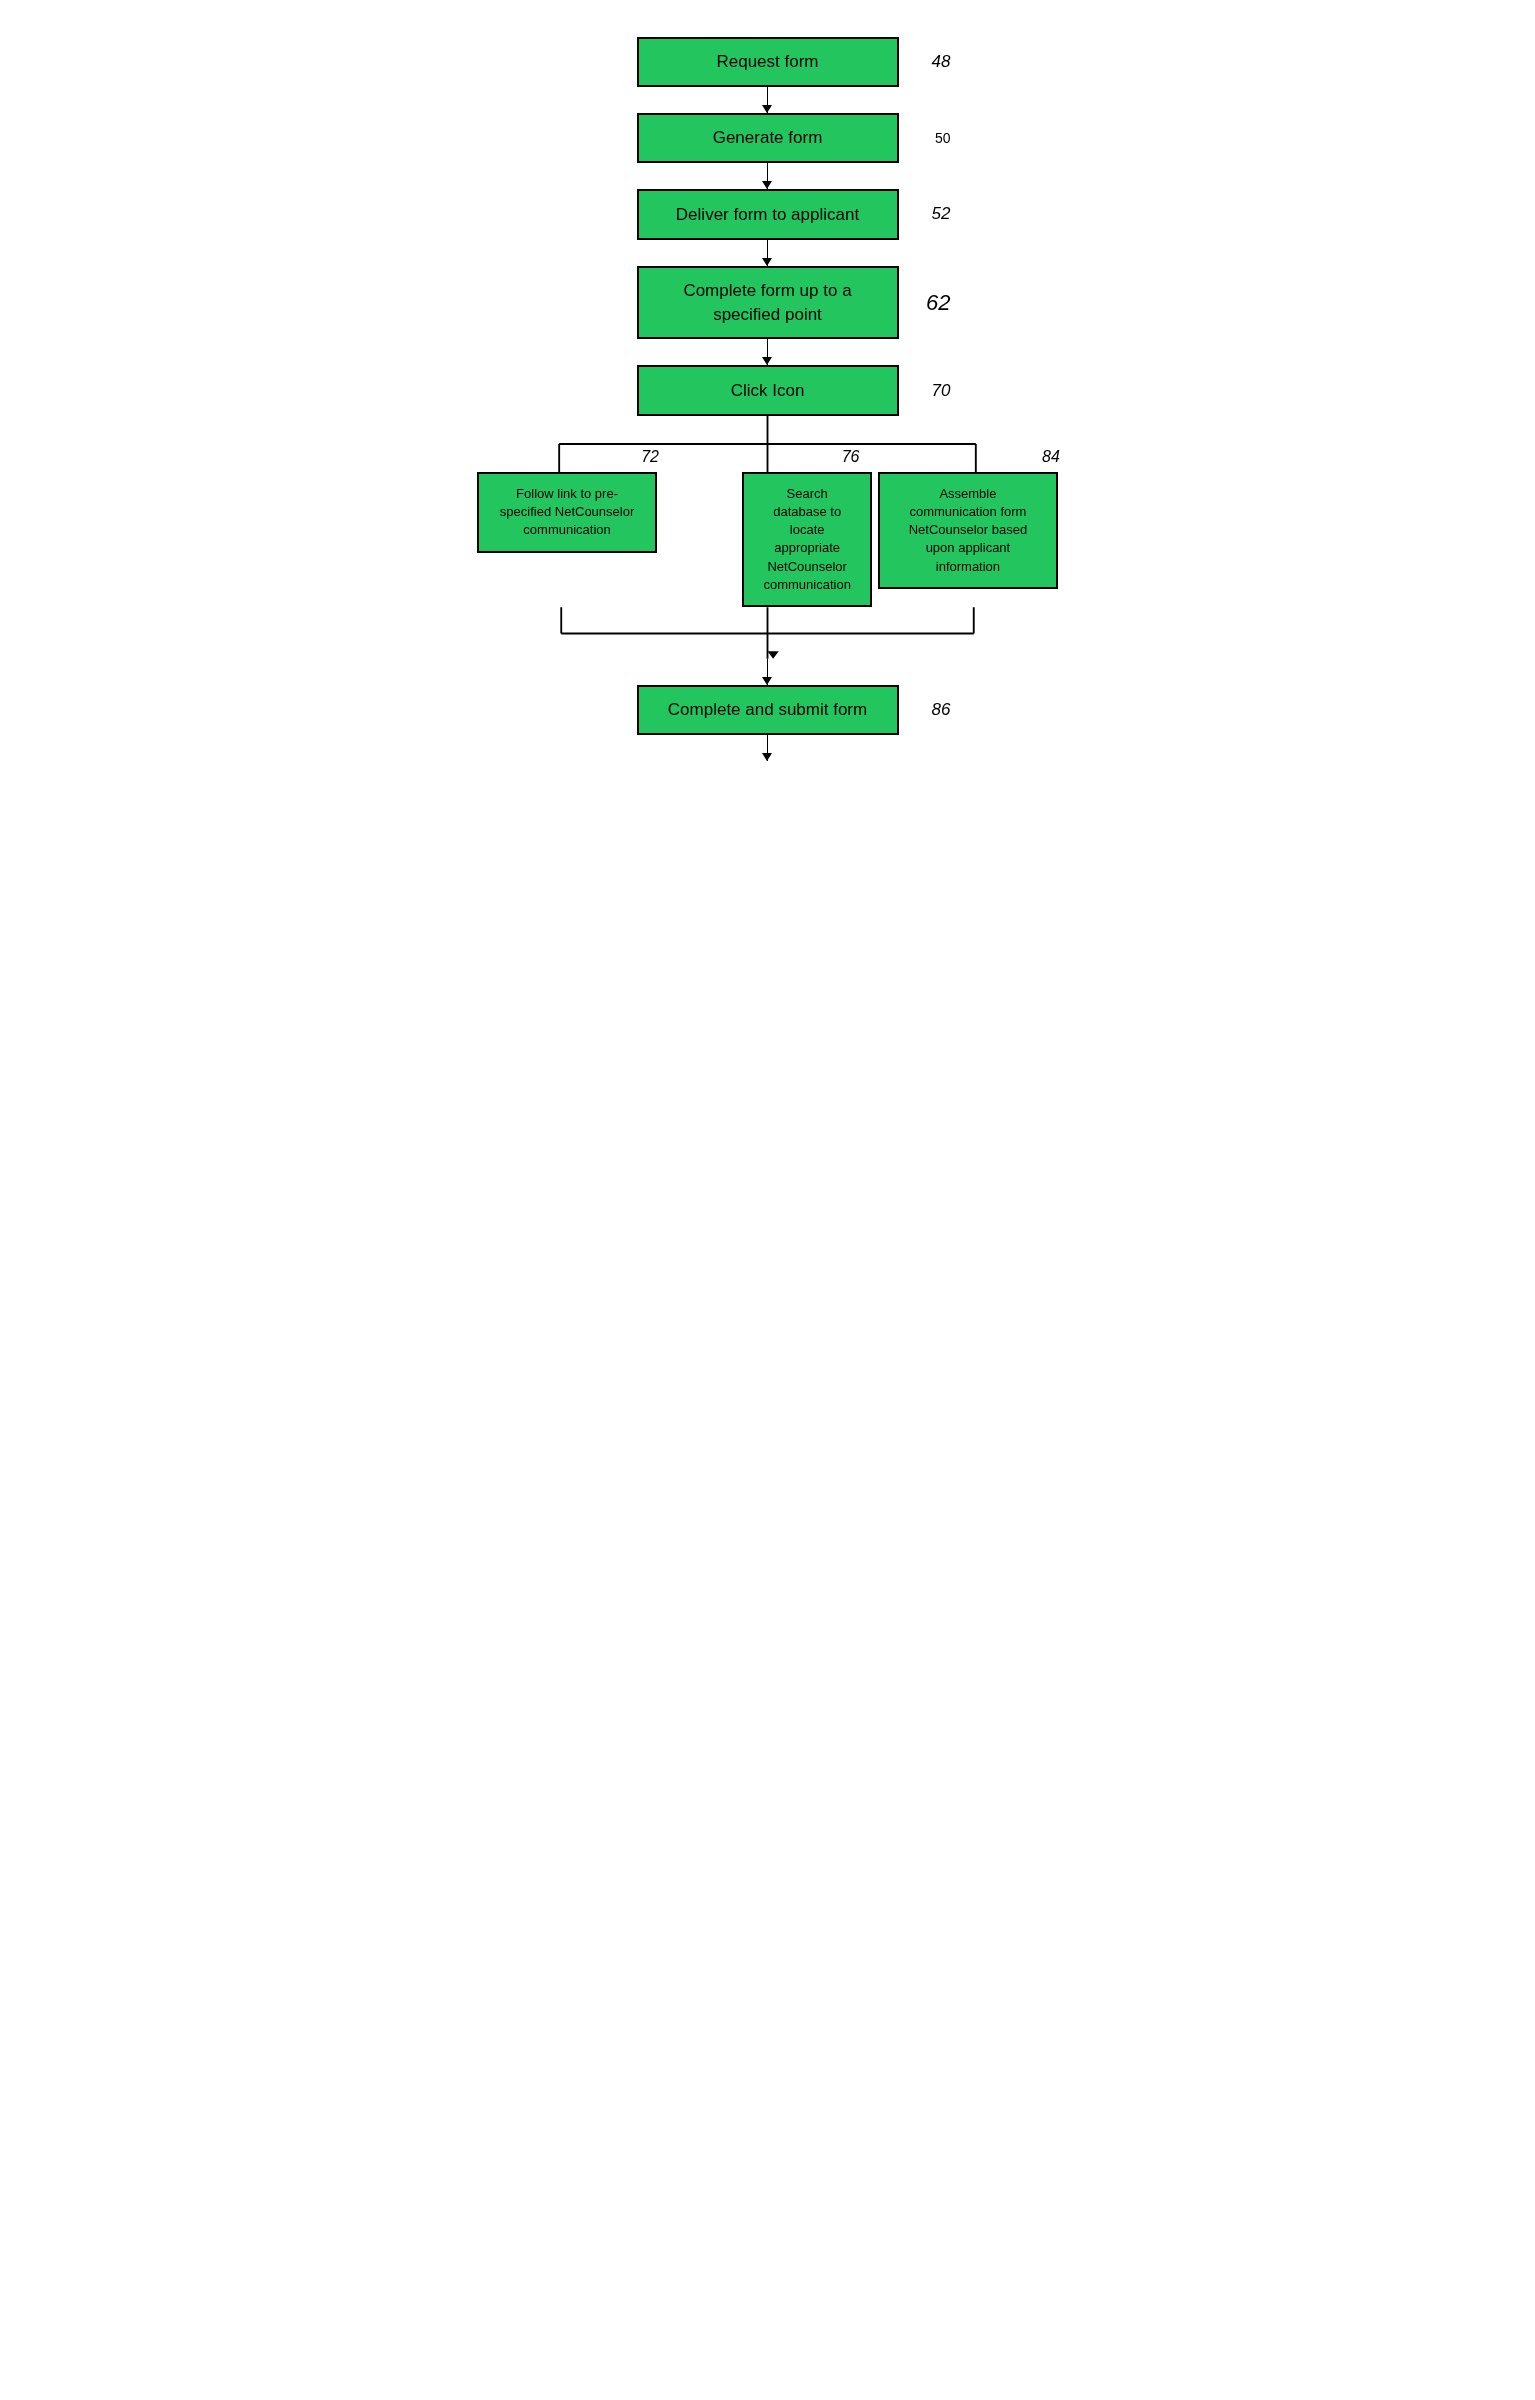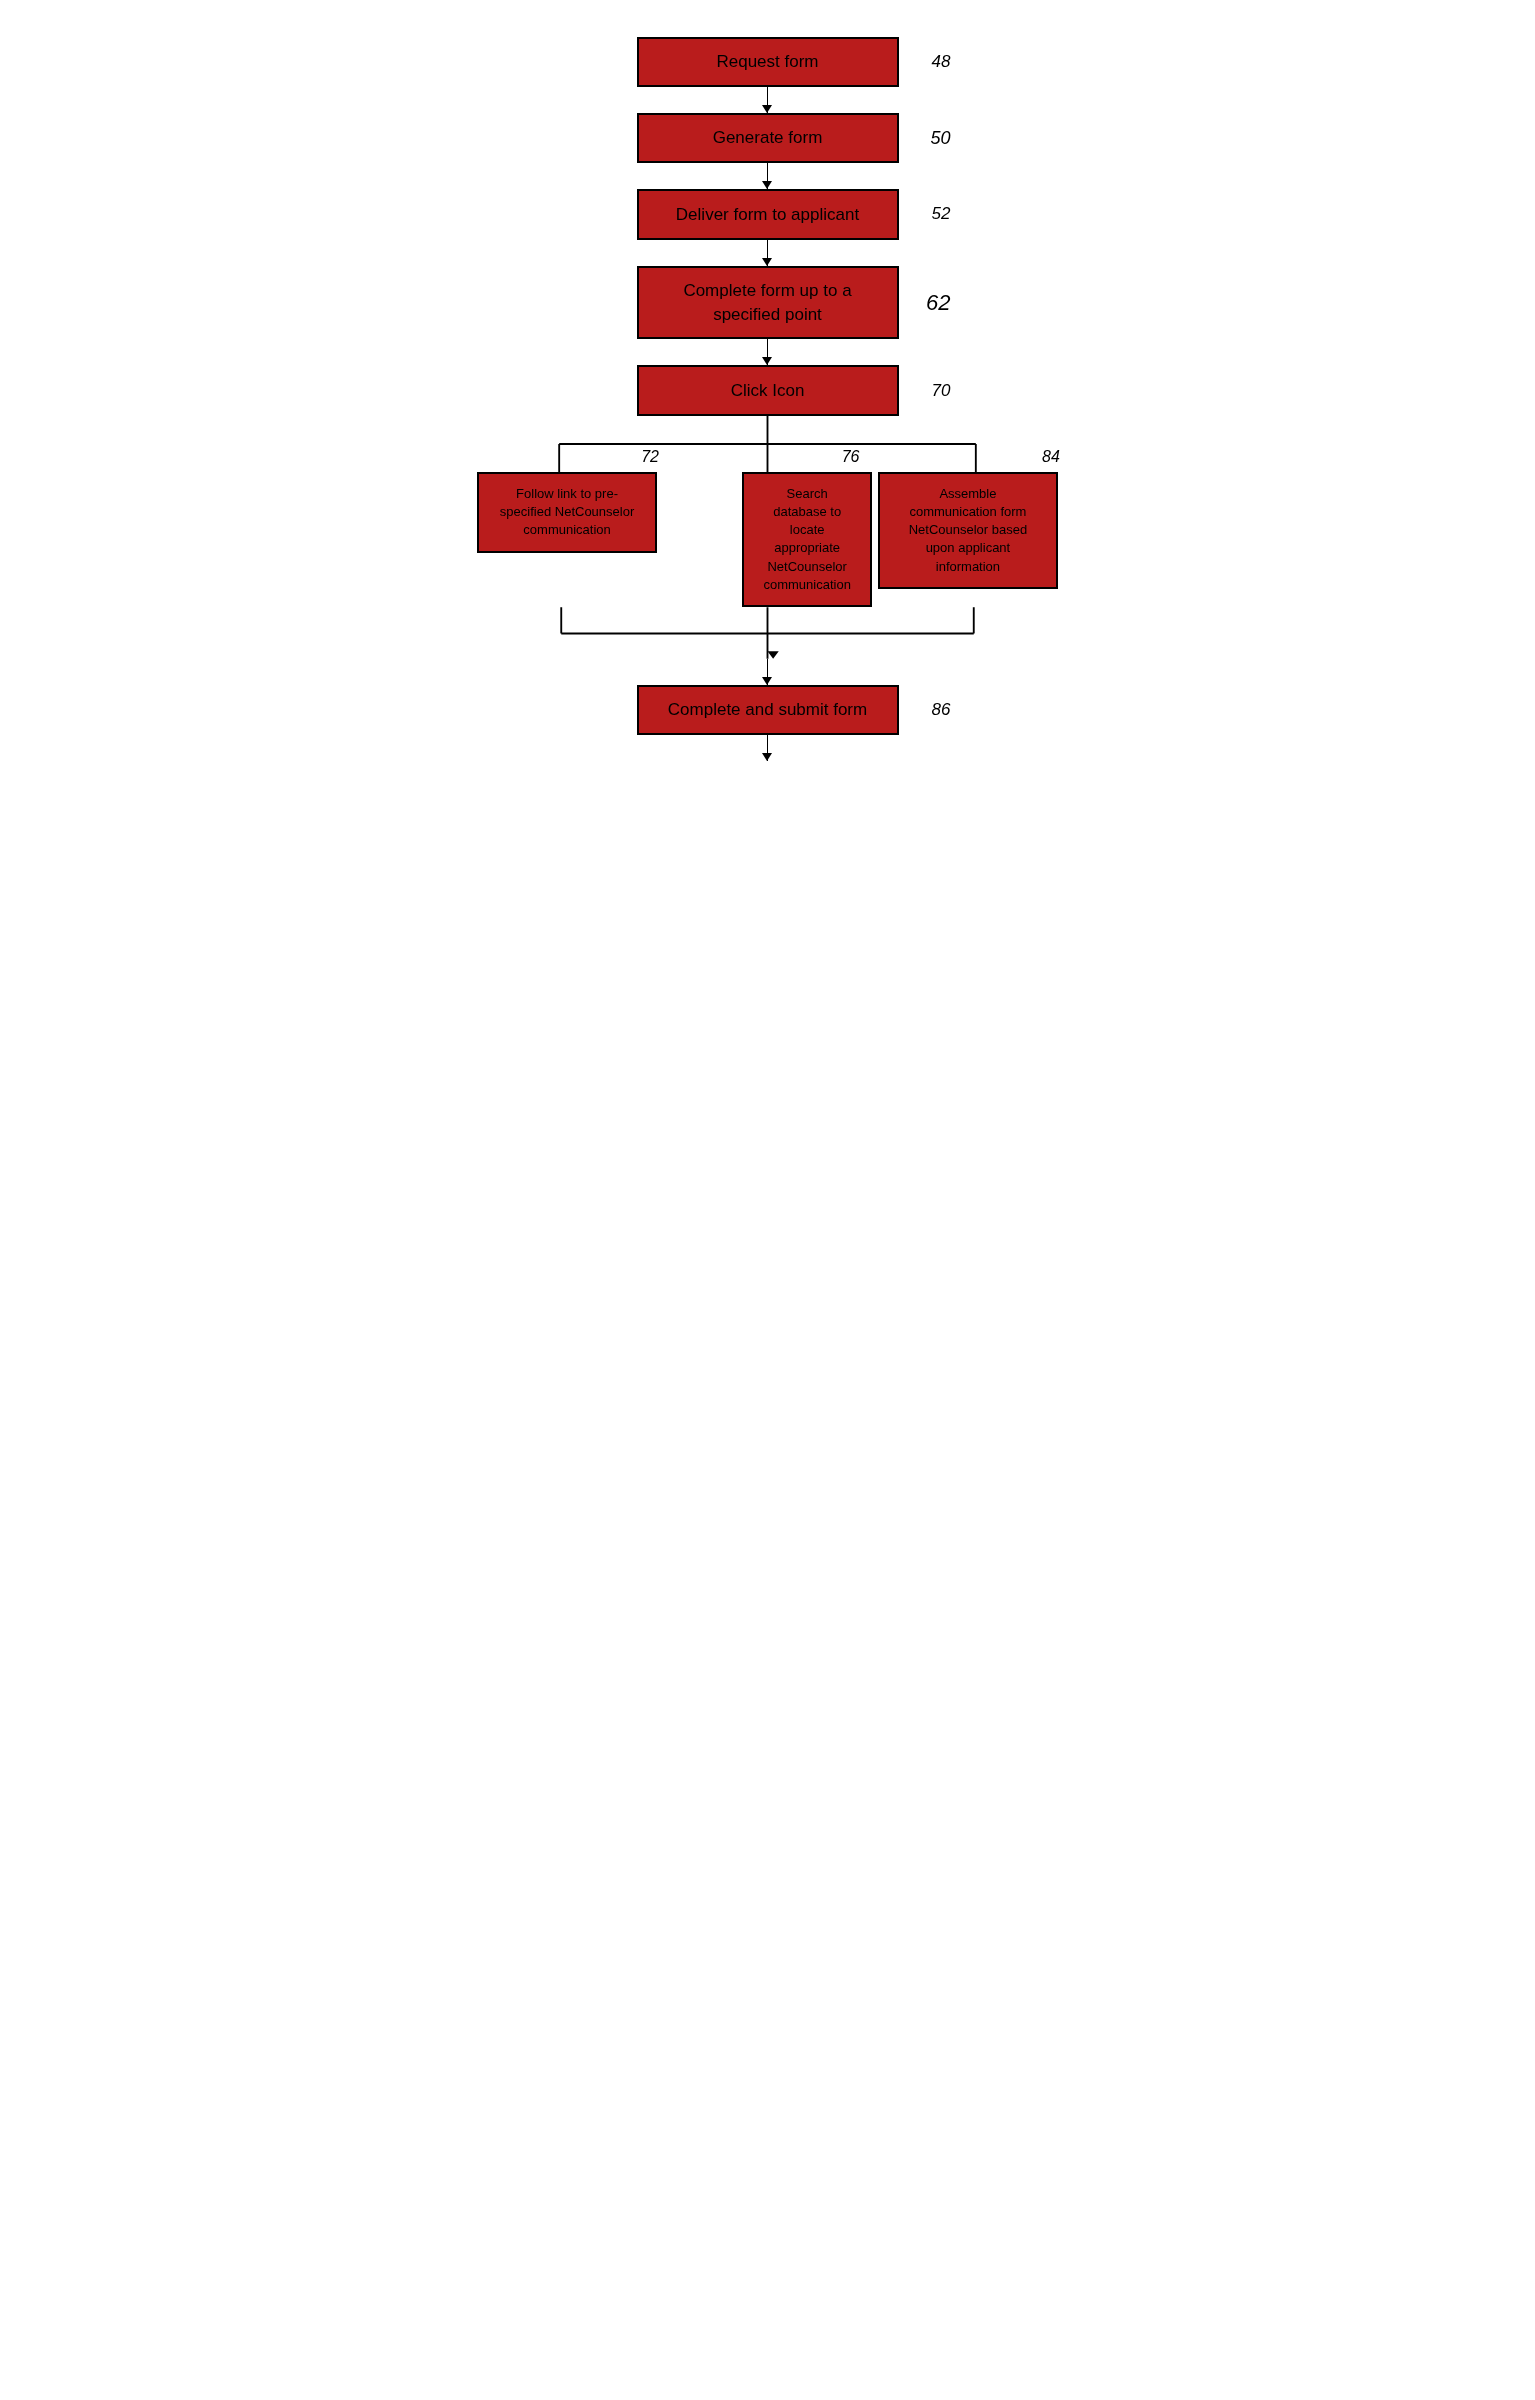--- a/index.html
+++ b/index.html
@@ -16,21 +16,21 @@
       flex-direction: column;
       align-items: center;
       position: relative;
     }
     .box {
       border: 2.3px solid #000;
       padding: 11.2px 19px;
       text-align: center;
       font-size: 17px;
       line-height: 1.4;
-      background: #b91c1c;
+      background: #22c55e;
       position: relative;
     }
     .box.dashed {
       border: 2.3px dashed #000;
     }
     
     .top-box { width: 262px; }
   </style>
 </head>
 <body>
@@ -45,21 +45,21 @@
   </div>
 
   <div style="width:1.9px; height:26px; background:#000; position:relative;">
     <div style="position:absolute; bottom:0; left:50%; transform:translateX(-50%); width:0; height:0; border-left:5.6px solid transparent; border-right:5.6px solid transparent; border-top:8.4px solid #000;"></div>
   </div>
 
   <div style="position:relative; display:flex; align-items:center;">
     <div class="box top-box">
       <span>Generate form</span>
     </div>
-    <span style="position:absolute; right:-52px; font-size:18px; font-style:italic;">50</span>
+    <span style="position:absolute; right:-52px; font-size:14px; ">50</span>
   </div>
 
   <div style="width:1.9px; height:26px; background:#000; position:relative;">
     <div style="position:absolute; bottom:0; left:50%; transform:translateX(-50%); width:0; height:0; border-left:5.6px solid transparent; border-right:5.6px solid transparent; border-top:8.4px solid #000;"></div>
   </div>
 
   <div style="position:relative; display:flex; align-items:center;">
     <div class="box top-box">
       <span>Deliver form to applicant</span>
     </div>

